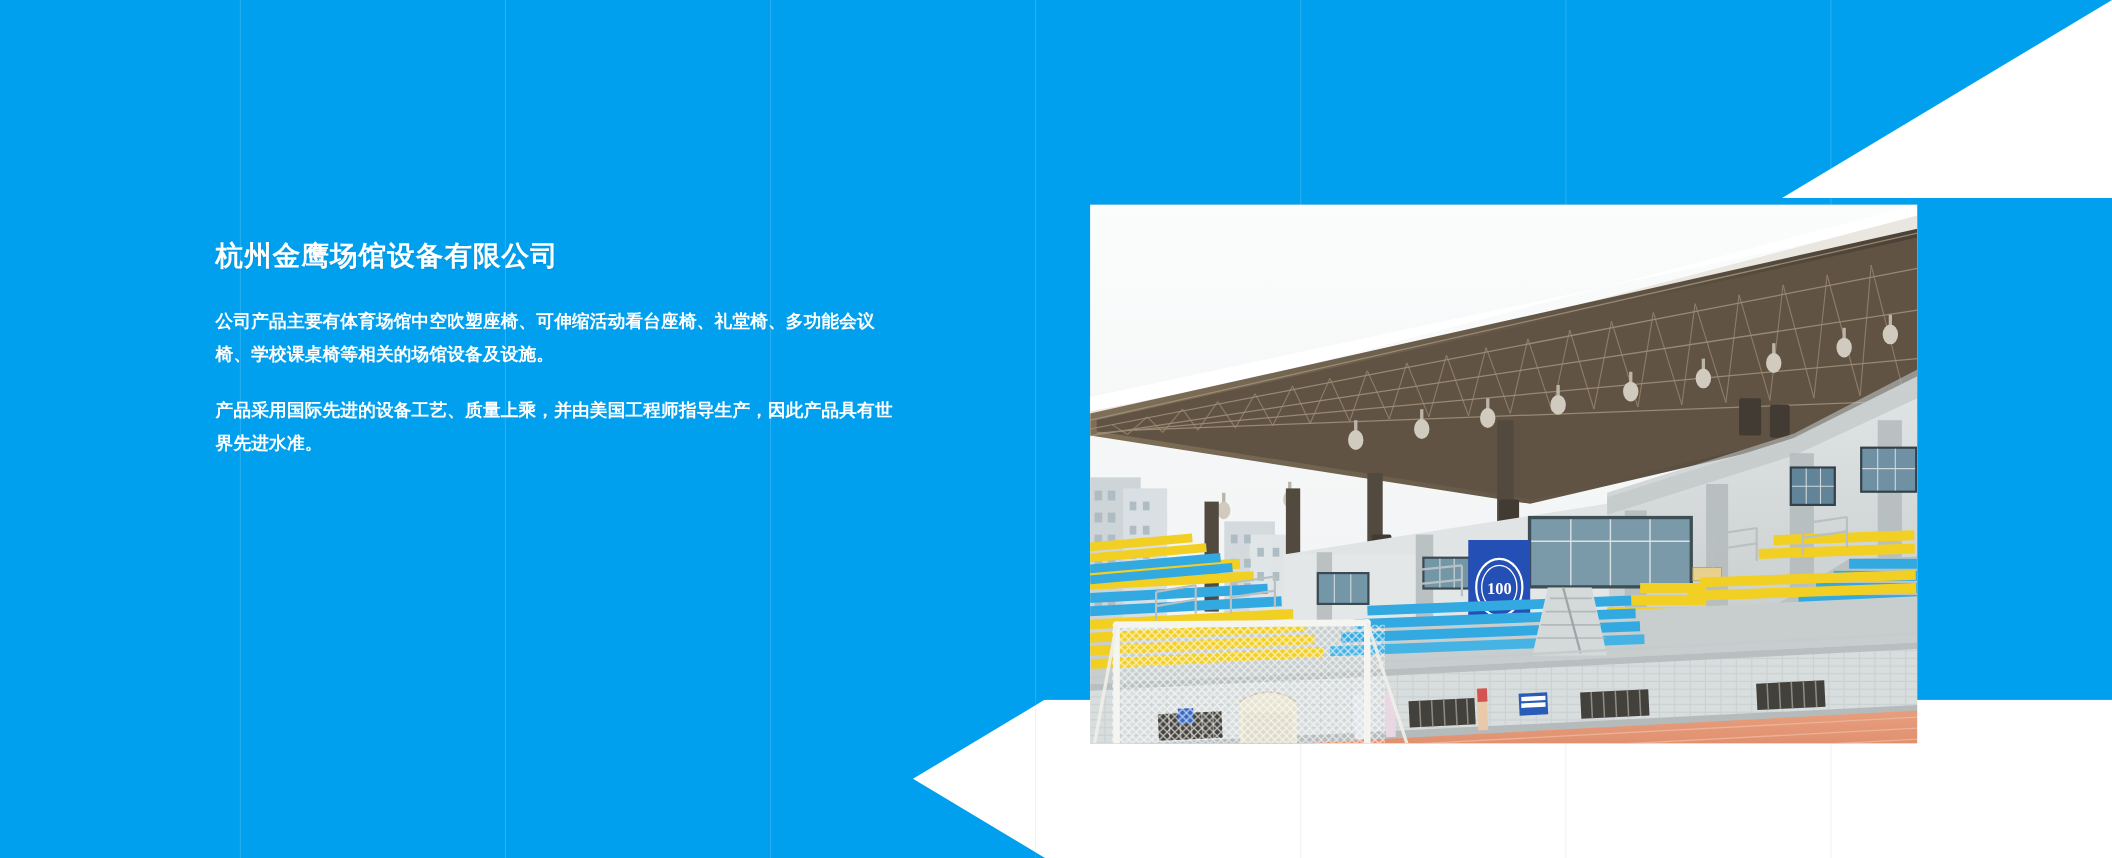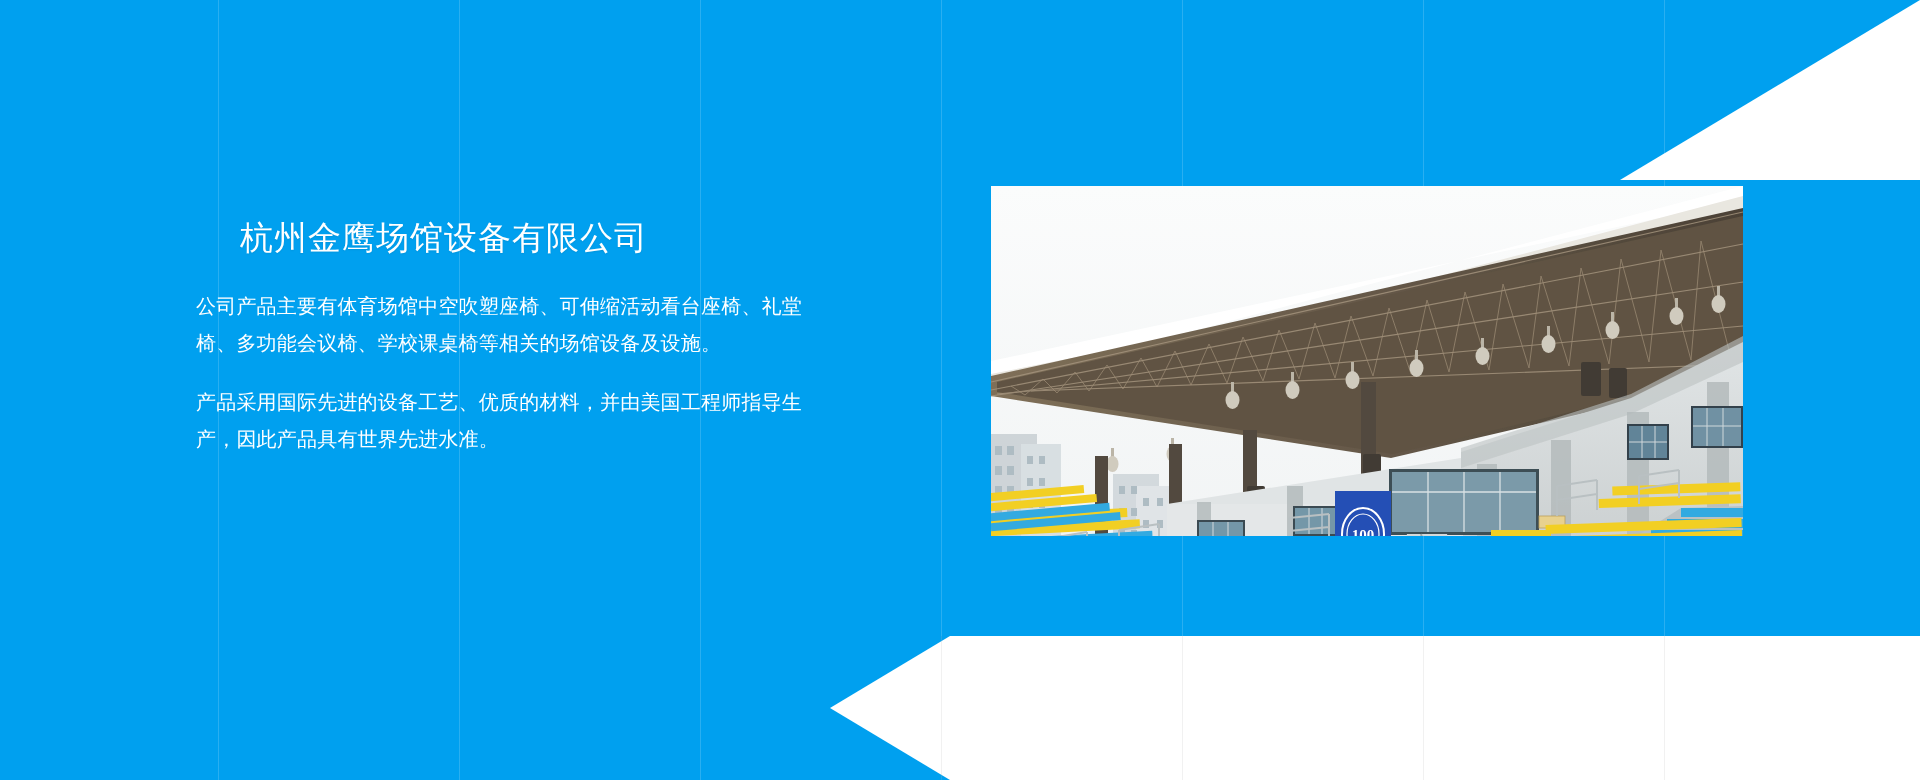--- a/index.html
+++ b/index.html
@@ -34,36 +34,35 @@
   .bottom-grid .bgl {
     position:absolute; top:0; bottom:0; width:1px; background:rgba(0,0,0,0.055);
   }
 
   
   .copy {
     position:absolute; left:196px; top:218px; width:620px;
     color:#ffffff;
   }
   .company-title {
-    font-size:33px; font-weight:normal; letter-spacing:1px;
+    font-size:25px; font-weight:bold; letter-spacing:1px;
     line-height:1.2; margin-bottom:30px;
     font-family:"DejaVu Serif","Liberation Serif",serif;
     text-shadow:0 1px 2px rgba(0,0,0,0.08);
-    margin-left:44px;
   }
   .para {
-    font-size:20px; line-height:1.85; margin-bottom:22px;
-    letter-spacing:0.2px; font-weight:400;
+    font-size:16px; line-height:1.85; margin-bottom:22px;
+    letter-spacing:0.2px; font-weight:700;
   }
   .para:last-child { margin-bottom:0; }
   .gapspan { display:inline-block; width:48px; }
 
   
   .photo {
-    position:absolute; left:991px; top:186px; width:752px; height:350px;
+    position:absolute; left:991px; top:186px; width:752px; height:490px;
     overflow:hidden; background:#cfd6da;
   }
   .photo svg { display:block; width:752px; height:490px; }
 </style>
 </head>
 <body>
 
 <div id="stage">
 
   <div class="grid-lines">
@@ -84,21 +83,21 @@
     <div class="bgl" style="left:352px"></div>
     <div class="bgl" style="left:593px"></div>
     <div class="bgl" style="left:834px"></div>
   </div>
 
   <div class="copy">
     <h1 class="company-title">杭州金鹰场馆设备有限公司</h1>
 
     <p class="para">公司产品主要有体育场馆中空吹塑座椅、可伸缩活动看台座椅、礼堂椅、多功能会议椅、学校课桌椅等相关的场馆设备及设施。</p>
 
-    <p class="para">产品采用国际先进的设备工艺、优质的材料，并由美国工程师指导生产，因此产品具有世界先进水准。</p>
+    <p class="para">产品采用国际先进的设备工艺、质量上乘，并由美国工程师指导生产，因此产品具有世界先进水准。</p>
 
   </div>
 
   <div class="photo">
     <svg viewBox="0 0 752 490" preserveAspectRatio="none">
       <defs>
         <linearGradient id="sky" x1="0" y1="0" x2="0" y2="1">
           <stop offset="0%" stop-color="#fbfcfc"></stop>
           <stop offset="100%" stop-color="#eef1f2"></stop>
         </linearGradient>

